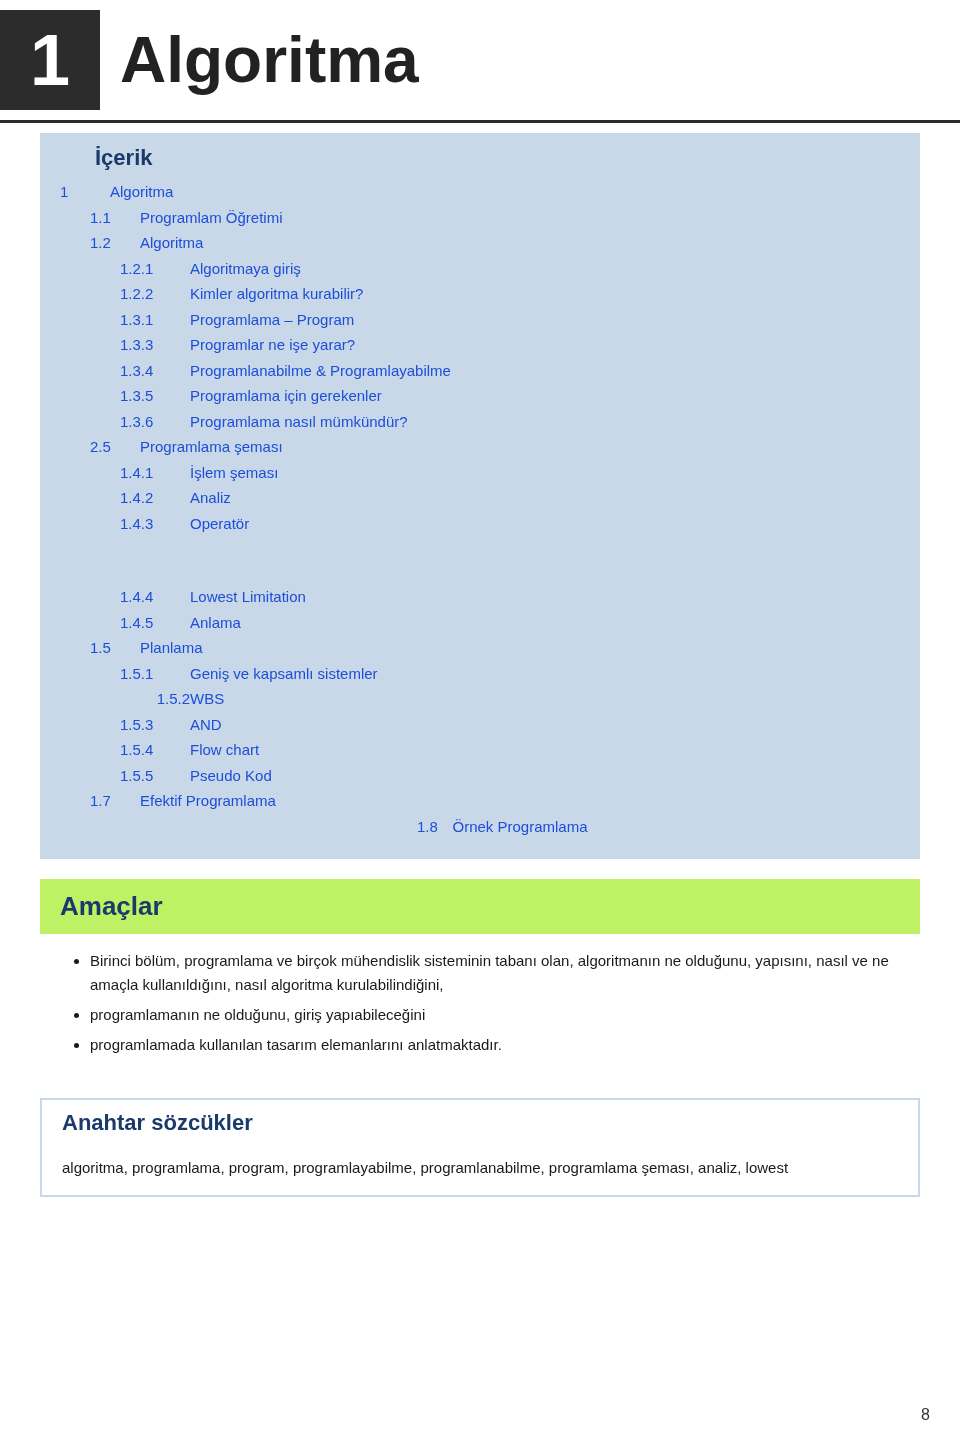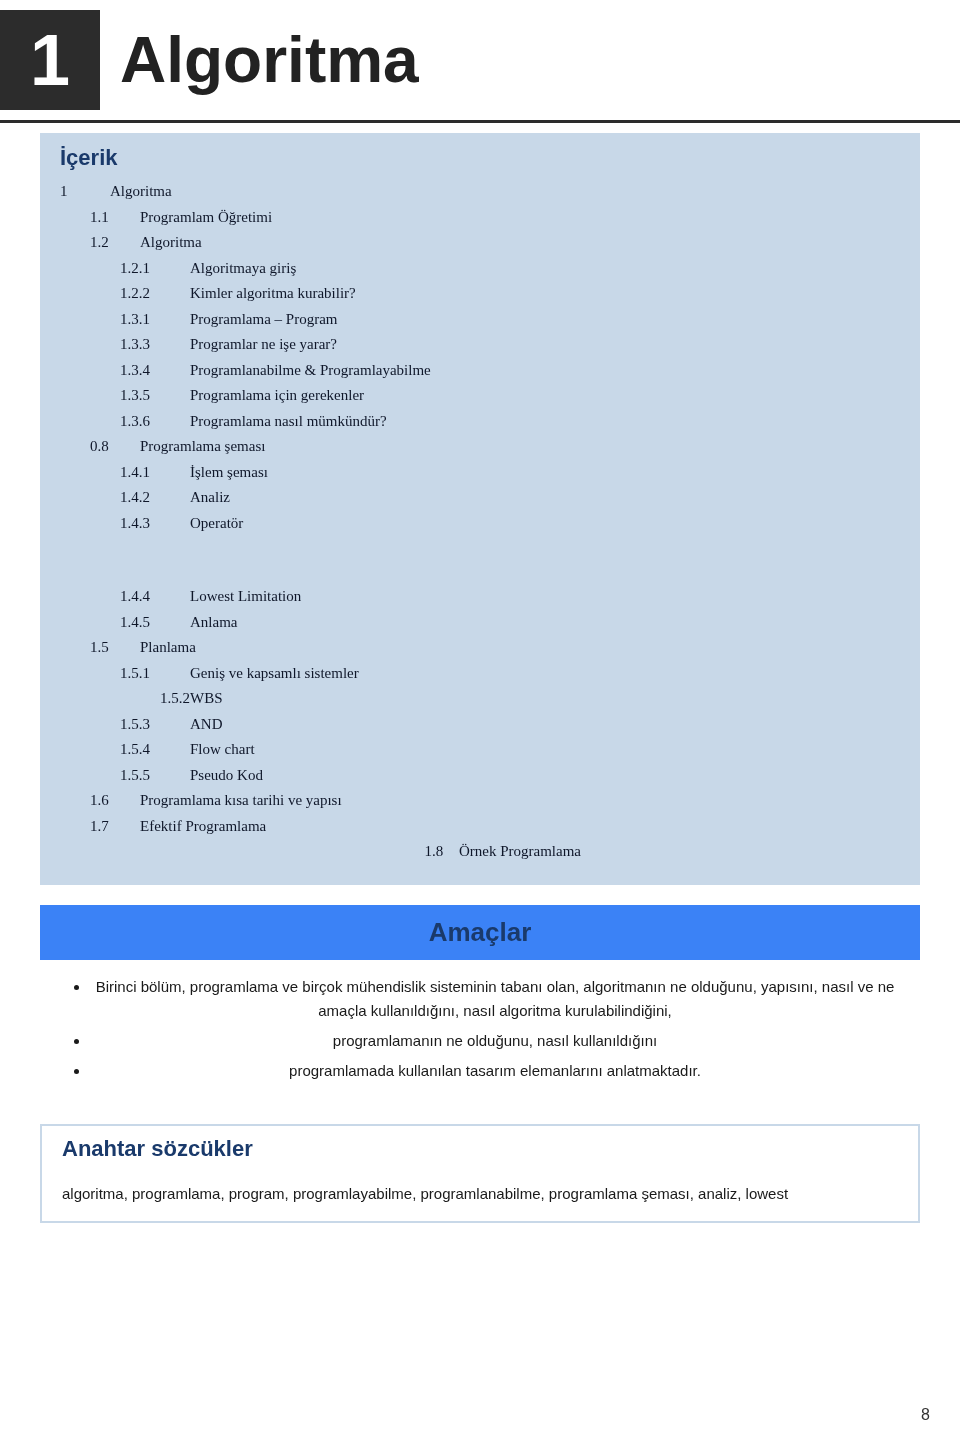--- a/index.html
+++ b/index.html
@@ -73,35 +73,35 @@
       padding: 12px 20px 20px 20px;
       margin-top: 10px;
       margin-bottom: 20px;
     }
 
     .icerik-title {
       font-size: 22px;
       font-weight: bold;
       color: #1a3a6b;
       margin-bottom: 8px;
+      margin-left: 35px;
     }
 
     .toc-item {
       font-size: 15px;
-      color: #0f172a;
+      color: #1d4ed8;
       line-height: 1.7;
-      font-family: Liberation Serif, serif;
+      font-family: Liberation Sans, sans-serif;
     }
 
     
     .amaclar-box {
-      background: #3b82f6;
+      background: #bef264;
       padding: 0;
       margin-bottom: 20px;
-      text-align: center;
     }
 
     .amaclar-title {
       font-size: 26px;
       font-weight: bold;
       color: #1a3a6b;
       padding: 12px 20px;
     }
 
     .amaclar-content {
@@ -178,44 +178,43 @@
           <div class="toc-item"><span style="display:inline-block; width:50px;">1</span>Algoritma</div>
           <div class="toc-item" style="padding-left: 30px;"><span style="display:inline-block; width:50px;">1.1</span>Programlam Öğretimi</div>
           <div class="toc-item" style="padding-left: 30px;"><span style="display:inline-block; width:50px;">1.2</span>Algoritma</div>
           <div class="toc-item" style="padding-left: 60px;"><span style="display:inline-block; width:70px;">1.2.1</span>Algoritmaya giriş</div>
           <div class="toc-item" style="padding-left: 60px;"><span style="display:inline-block; width:70px;">1.2.2</span>Kimler algoritma kurabilir?</div>
           <div class="toc-item" style="padding-left: 60px;"><span style="display:inline-block; width:70px;">1.3.1</span>Programlama – Program</div>
           <div class="toc-item" style="padding-left: 60px;"><span style="display:inline-block; width:70px;">1.3.3</span>Programlar ne işe yarar?</div>
           <div class="toc-item" style="padding-left: 60px;"><span style="display:inline-block; width:70px;">1.3.4</span>Programlanabilme &amp; Programlayabilme</div>
           <div class="toc-item" style="padding-left: 60px;"><span style="display:inline-block; width:70px;">1.3.5</span>Programlama için gerekenler</div>
           <div class="toc-item" style="padding-left: 60px;"><span style="display:inline-block; width:70px;">1.3.6</span>Programlama nasıl mümkündür?</div>
-          <div class="toc-item" style="padding-left: 30px;"><span style="display:inline-block; width:50px;">0.8</span>Programlama şeması</div>
+          <div class="toc-item" style="padding-left: 30px;"><span style="display:inline-block; width:50px;">2.5</span>Programlama şeması</div>
           <div class="toc-item" style="padding-left: 60px;"><span style="display:inline-block; width:70px;">1.4.1</span>İşlem şeması</div>
           <div class="toc-item" style="padding-left: 60px;"><span style="display:inline-block; width:70px;">1.4.2</span>Analiz</div>
           <div class="toc-item" style="padding-left: 60px;"><span style="display:inline-block; width:70px;">1.4.3</span>Operatör</div>
           <div class="toc-item" style="padding-left: 60px; margin-top: 48px;"><span style="display:inline-block; width:70px;">1.4.4</span>Lowest Limitation</div>
           <div class="toc-item" style="padding-left: 60px;"><span style="display:inline-block; width:70px;">1.4.5</span>Anlama</div>
           <div class="toc-item" style="padding-left: 30px;"><span style="display:inline-block; width:50px;">1.5</span>Planlama</div>
           <div class="toc-item" style="padding-left: 60px;"><span style="display:inline-block; width:70px;">1.5.1</span>Geniş ve kapsamlı sistemler</div>
           <div class="toc-item" style="padding-left: 60px;"><span style="display:inline-block; width:70px;text-align:right;">1.5.2</span>WBS</div>
           <div class="toc-item" style="padding-left: 60px;"><span style="display:inline-block; width:70px;">1.5.3</span>AND</div>
           <div class="toc-item" style="padding-left: 60px;"><span style="display:inline-block; width:70px;">1.5.4</span>Flow chart</div>
           <div class="toc-item" style="padding-left: 60px;"><span style="display:inline-block; width:70px;">1.5.5</span>Pseudo Kod</div>
-          <div class="toc-item" style="padding-left: 30px;"><span style="display:inline-block; width:50px;">1.6</span>Programlama kısa tarihi ve yapısı</div>
           <div class="toc-item" style="padding-left: 30px;"><span style="display:inline-block; width:50px;">1.7</span>Efektif Programlama</div>
           <div class="toc-item" style="padding-left: 30px; text-align: center;"><span style="display:inline-block; width:50px;">1.8</span>Örnek Programlama</div>
         </div>
     </div>
 
     <div class="amaclar-box">
       <div class="amaclar-title">Amaçlar</div>
       <div class="amaclar-content">
         <ul id="amaclar-list">
             <li>Birinci bölüm, programlama ve birçok mühendislik sisteminin tabanı olan, algoritmanın ne olduğunu, yapısını, nasıl ve ne amaçla kullanıldığını, nasıl algoritma kurulabilindiğini,</li>
-            <li>programlamanın ne olduğunu, nasıl kullanıldığını</li>
+            <li>programlamanın ne olduğunu, giriş yapıabileceğini</li>
             <li>programlamada kullanılan tasarım elemanlarını anlatmaktadır.</li>
           </ul>
       </div>
     </div>
 
     <div class="anahtar-box">
       <div class="anahtar-title">Anahtar sözcükler</div>
       <div class="anahtar-content">
         <span>algoritma,    programlama,    program,    programlayabilme,    programlanabilme,    programlama şeması,    analiz,    lowest</span>
       </div>

